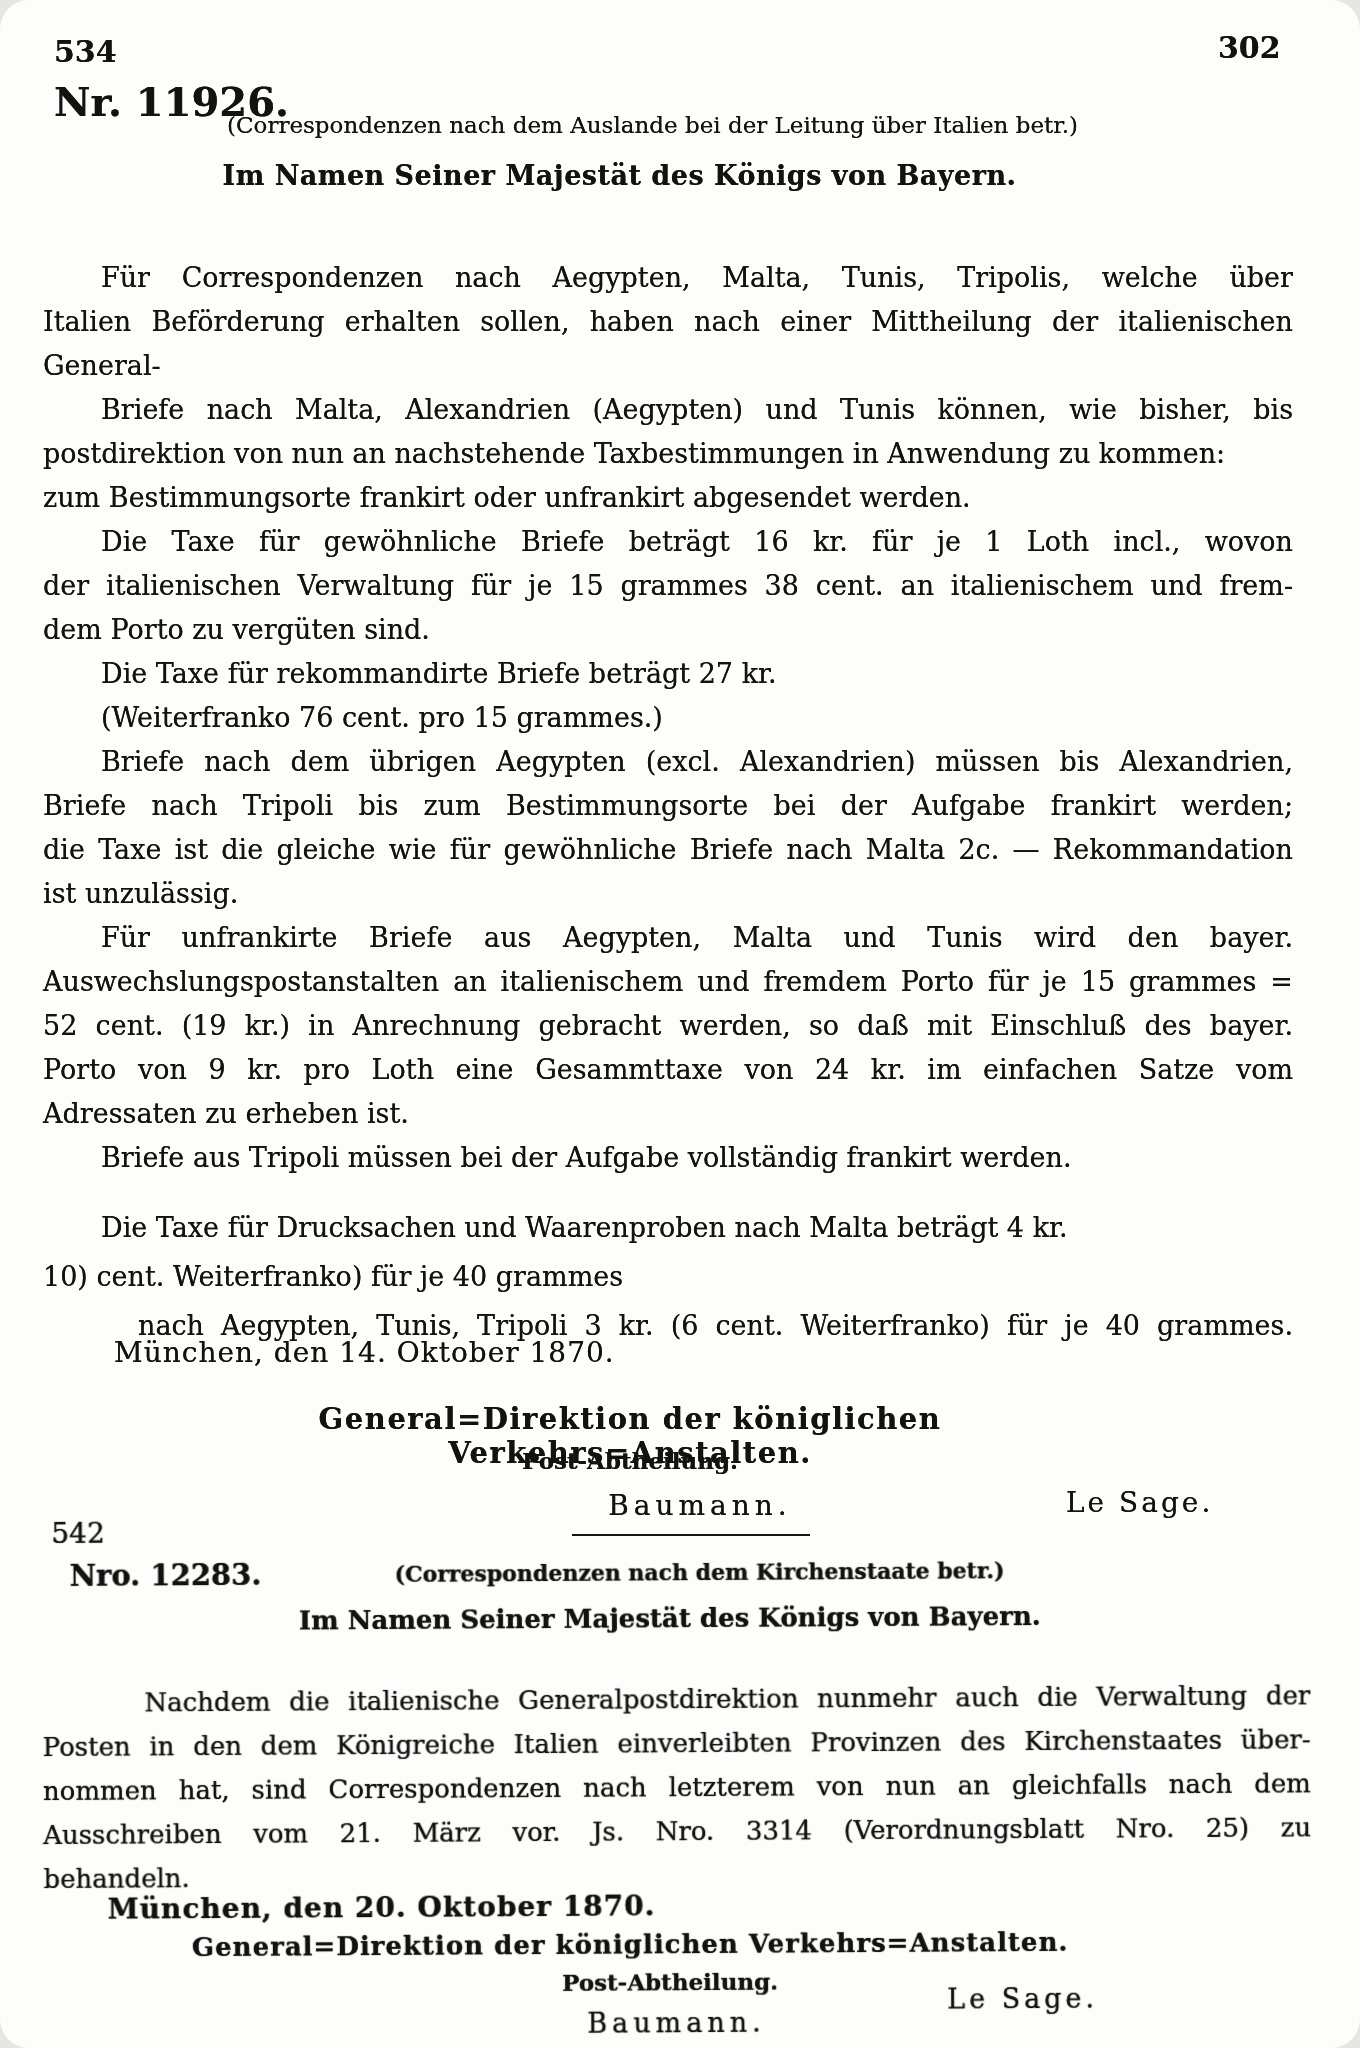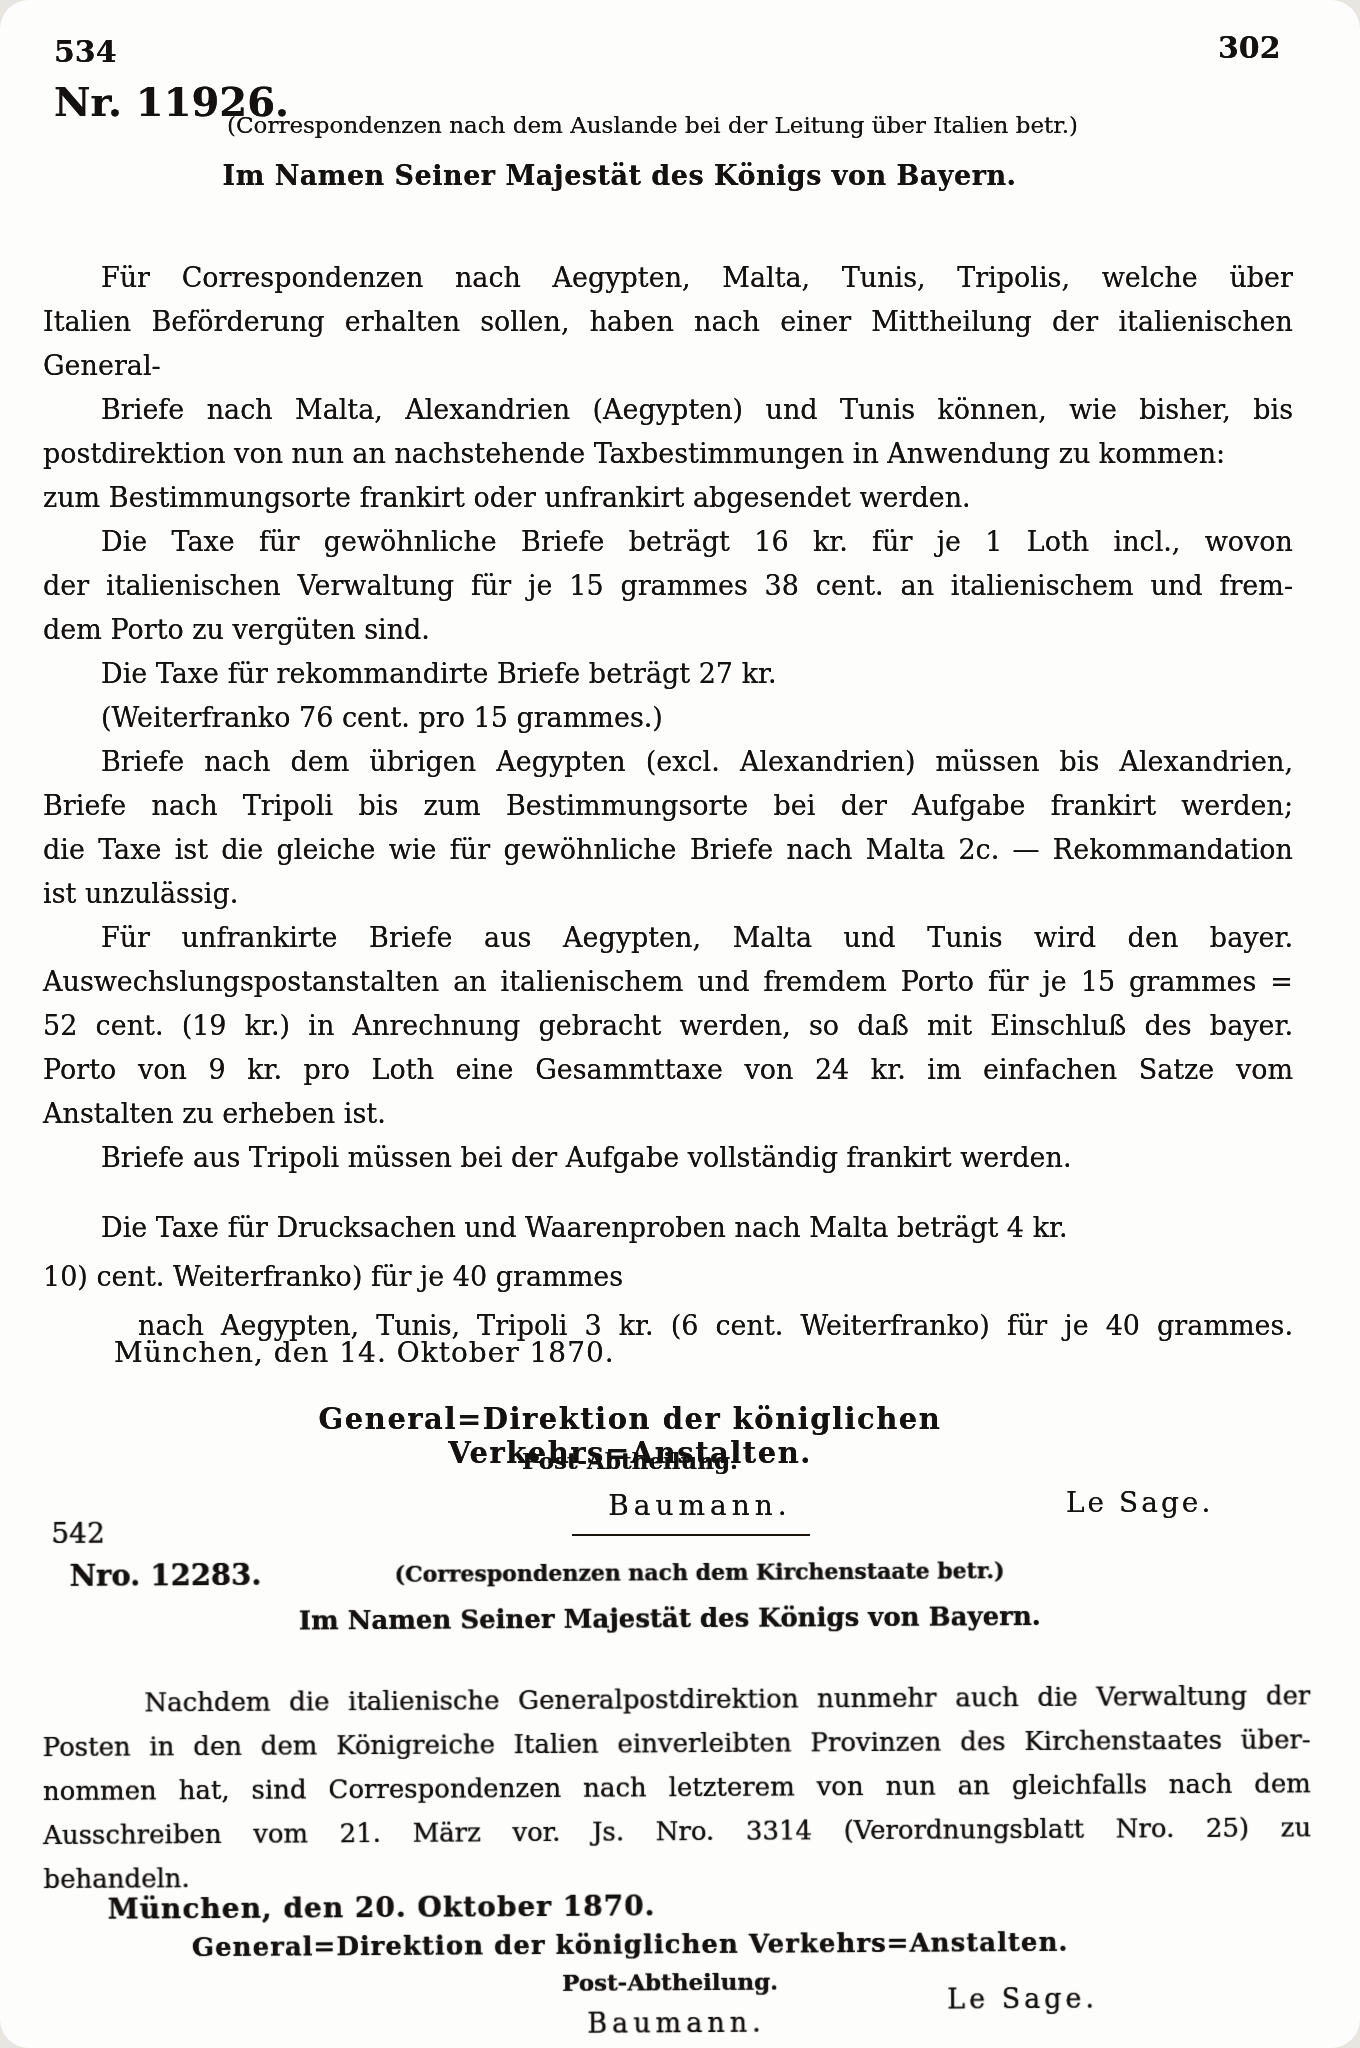--- a/index.html
+++ b/index.html
@@ -76,21 +76,21 @@
       <div class="bline v-i">Die Taxe für rekommandirte Briefe beträgt 27 kr.</div>
       <div class="bline v-i">(Weiterfranko 76 cent. pro 15 grammes.)</div>
       <div class="bline v-i v-j">Briefe nach dem übrigen Aegypten (excl. Alexandrien) müssen bis Alexandrien,</div>
       <div class="bline v-j">Briefe nach Tripoli bis zum Bestimmungsorte bei der Aufgabe frankirt werden;</div>
       <div class="bline v-j">die Taxe ist die gleiche wie für gewöhnliche Briefe nach Malta 2c. — Rekommandation</div>
       <div class="bline">ist unzulässig.</div>
       <div class="bline v-i v-j">Für unfrankirte Briefe aus Aegypten, Malta und Tunis wird den bayer.</div>
       <div class="bline v-j">Auswechslungspostanstalten an italienischem und fremdem Porto für je 15 grammes =</div>
       <div class="bline v-j">52 cent. (19 kr.) in Anrechnung gebracht werden, so daß mit Einschluß des bayer.</div>
       <div class="bline v-j">Porto von 9 kr. pro Loth eine Gesammttaxe von 24 kr. im einfachen Satze vom</div>
-      <div class="bline">Anstalten zu erheben ist.</div>
+      <div class="bline">Adressaten zu erheben ist.</div>
       <div class="bline v-i">Briefe aus Tripoli müssen bei der Aufgabe vollständig frankirt werden.</div>
       <div class="bline v-i v-g">Die Taxe für Drucksachen und Waarenproben nach Malta beträgt 4 kr.</div>
       <div class="bline v-s">10) cent. Weiterfranko) für je 40 grammes</div>
       <div class="bline v-m v-j v-s">nach Aegypten, Tunis, Tripoli 3 kr. (6 cent. Weiterfranko) für je 40 grammes.</div>
     </section>
 
   <div class="abs dateline1">München, den 14. Oktober 1870.</div>
 
   <div class="abs sig1-org">General=Direktion der königlichen Verkehrs=Anstalten.</div>
   <div class="abs sig1-dept">Post-Abtheilung.</div>

